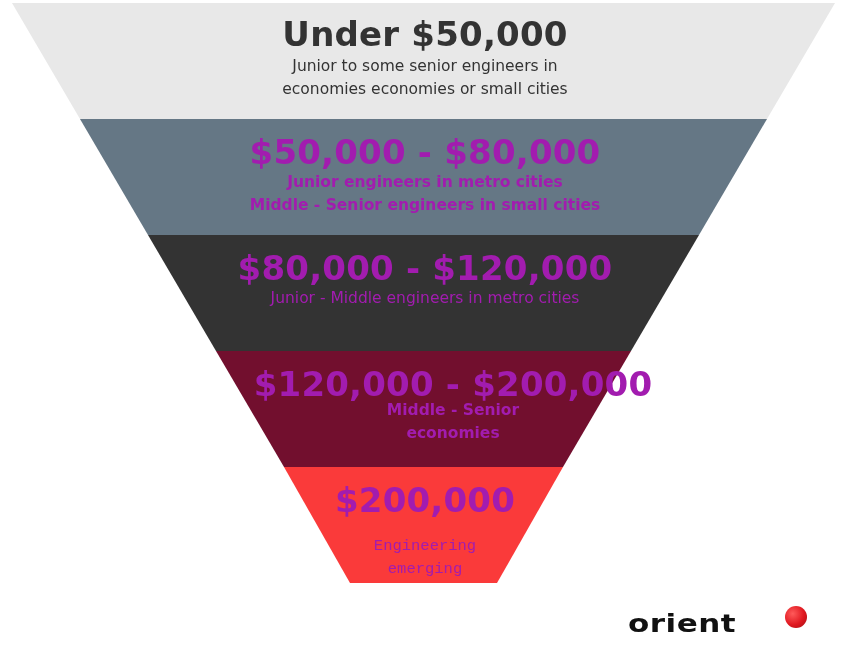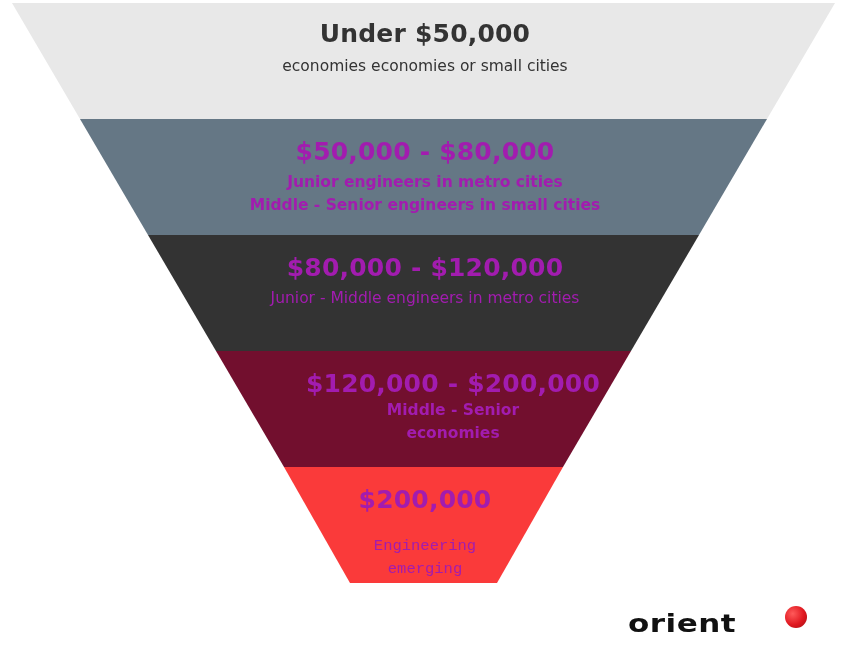--- a/index.html
+++ b/index.html
@@ -22,21 +22,21 @@
       height: 645px;
     }
     .band-text {
       position: absolute;
       left: 0;
       width: 850px;
       text-align: center;
     }
     .band-title {
       font-weight: bold;
-      font-size: 25px;
+      font-size: 34px;
       line-height: 30px;
       letter-spacing: 0.2px;
     }
     .band-desc {
       font-size: 15.5px;
       line-height: 23px;
       font-weight: normal;
     }
     .dark-text { color: #333333; }
     .light-text { color: #a21caf; }
@@ -79,20 +79,21 @@
   <polygon points="12,3 835,3 767,119 80,119" fill="#E8E8E8"></polygon>
   <polygon points="80,119 767,119 699,235 148,235" fill="#657785"></polygon>
   <polygon points="148,235 699,235 631,351 216,351" fill="#333333"></polygon>
   <polygon points="216,351 631,351 563,467 284,467" fill="#720F2E"></polygon>
   <polygon points="284,467 563,467 497,583 350,583" fill="#FA3A3A"></polygon>
 </svg>
 
 <div class="band-text dark-text" style="top:19px;">
   <div class="band-title">Under $50,000</div>
   <div class="band-desc" style="margin-top:6px;">
+    <span class="desc-line">Junior to some senior engineers in</span>
     <span class="desc-line">economies economies or small cities</span>
   </div>
 </div>
 
 <div class="band-text light-text" style="top:137px;">
   <div class="band-title">$50,000 - $80,000</div>
   <div class="band-desc" style="margin-top:4px;font-weight:bold;">
     <span class="desc-line">Junior engineers in metro cities</span>
     <span class="desc-line">Middle - Senior engineers in small cities</span>
   </div>

